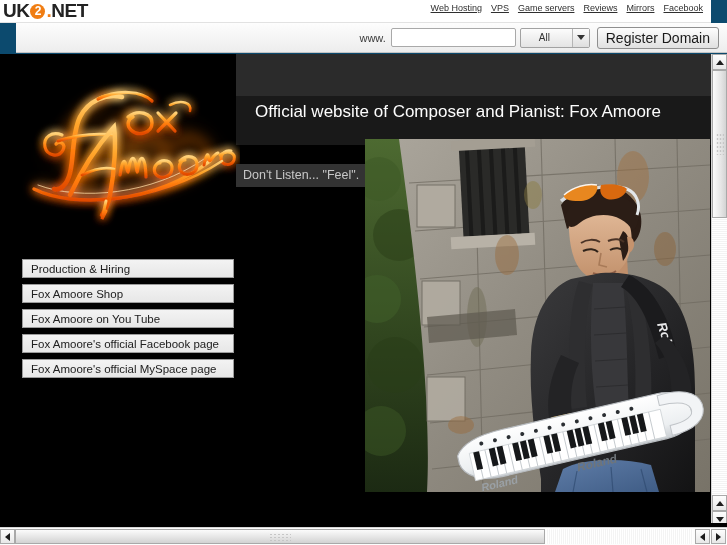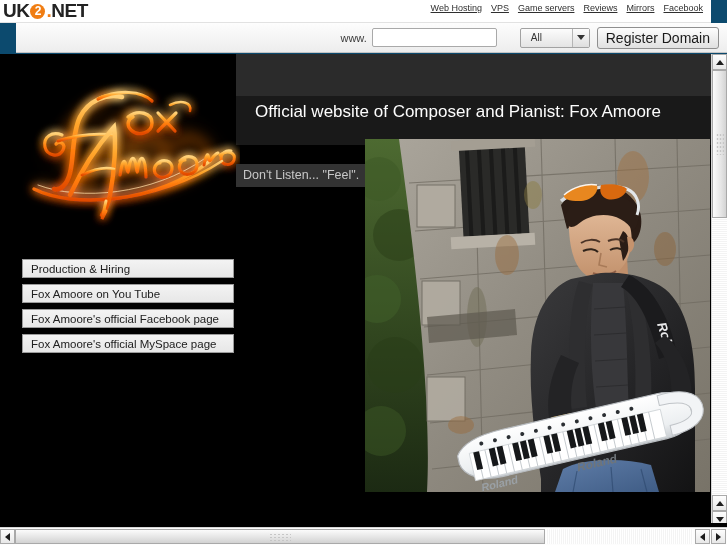--- a/index.html
+++ b/index.html
@@ -95,31 +95,31 @@
     width: 125px; height: 19px;
     border: 1px solid #a9a9a9;
     border-radius: 2px;
     background: #ffffff;
     font-size: 11px;
     padding: 0 3px;
     outline: none;
     font-family: "Liberation Sans", sans-serif;
   }
   .tld-select {
-    margin-left: 23px;
+    margin-left: 4px;
     width: 70px; height: 20px;
     border: 1px solid #a2a2a2;
     border-radius: 2px;
     background: linear-gradient(#fcfcfc, #e4e4e4);
     font-size: 10px;
     color: #333;
     display: flex;
     align-items: center;
     position: relative;
-    padding-left: 10px;
+    padding-left: 18px;
     cursor: default;
   }
   .tld-select .arrow-box {
     position: absolute;
     right: 0; top: 0;
     width: 17px; height: 100%;
     border-left: 1px solid #b5b5b5;
     display: flex;
     align-items: center;
     justify-content: center;
@@ -463,20 +463,23 @@
         </g>
       </svg>
     </div>
 
     <div class="site-title">Official website of Composer and Pianist: Fox Amoore</div>
     <div class="tagline-chip">Don't Listen... "Feel".</div>
 
     <div class="menu">
       <div class="menu-item">
         <span>Production &amp; Hiring</span>
+      </div>
+      <div class="menu-item">
+        <span>Fox Amoore Shop</span>
       </div>
       <div class="menu-item">
         <span>Fox Amoore on You Tube</span>
       </div>
       <div class="menu-item">
         <span>Fox Amoore's official Facebook page</span>
       </div>
       <div class="menu-item">
         <span>Fox Amoore's official MySpace page</span>
       </div>

